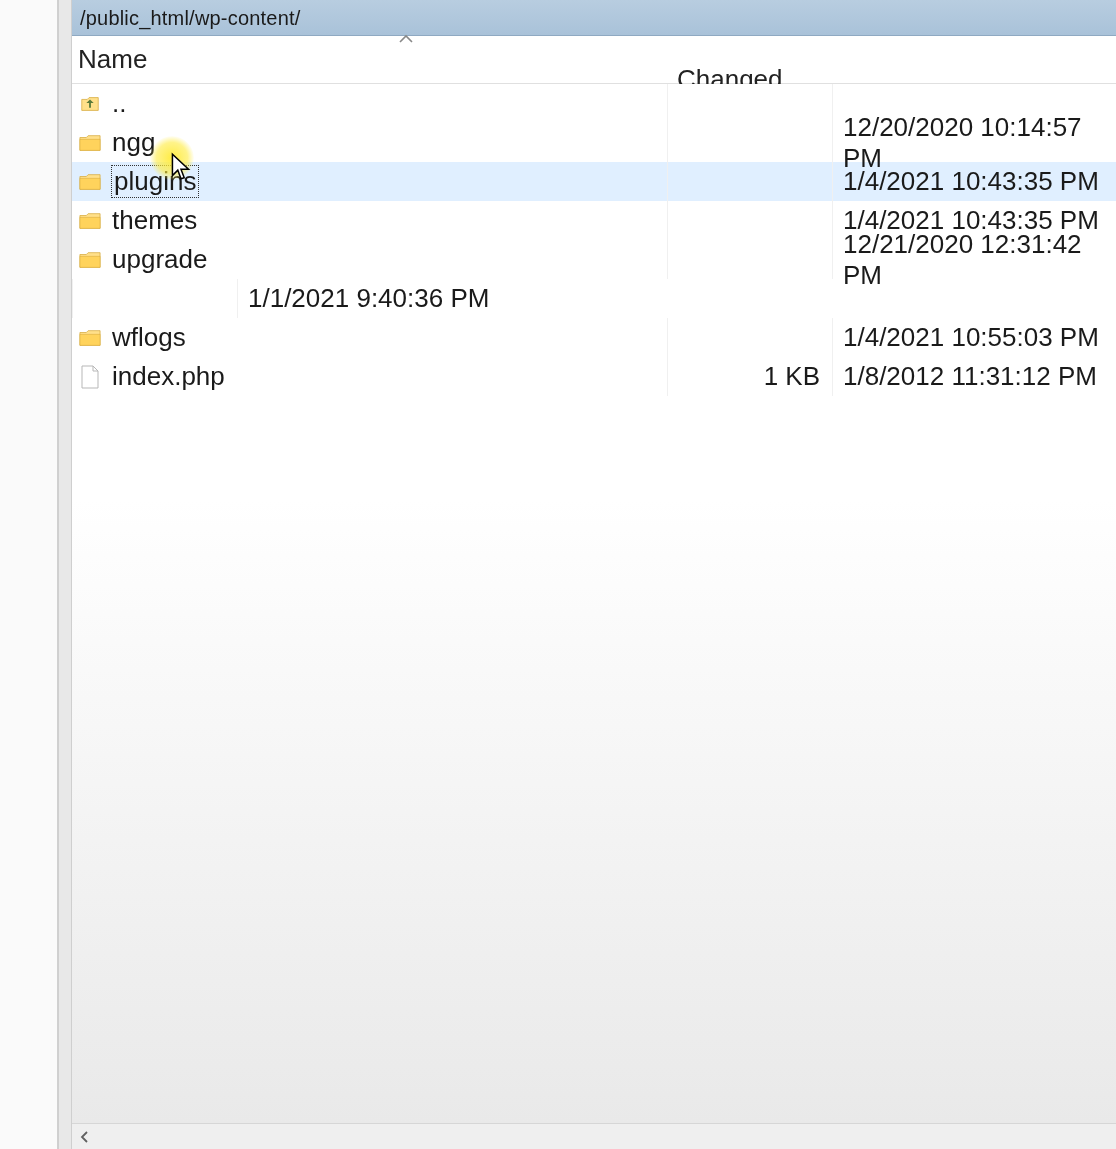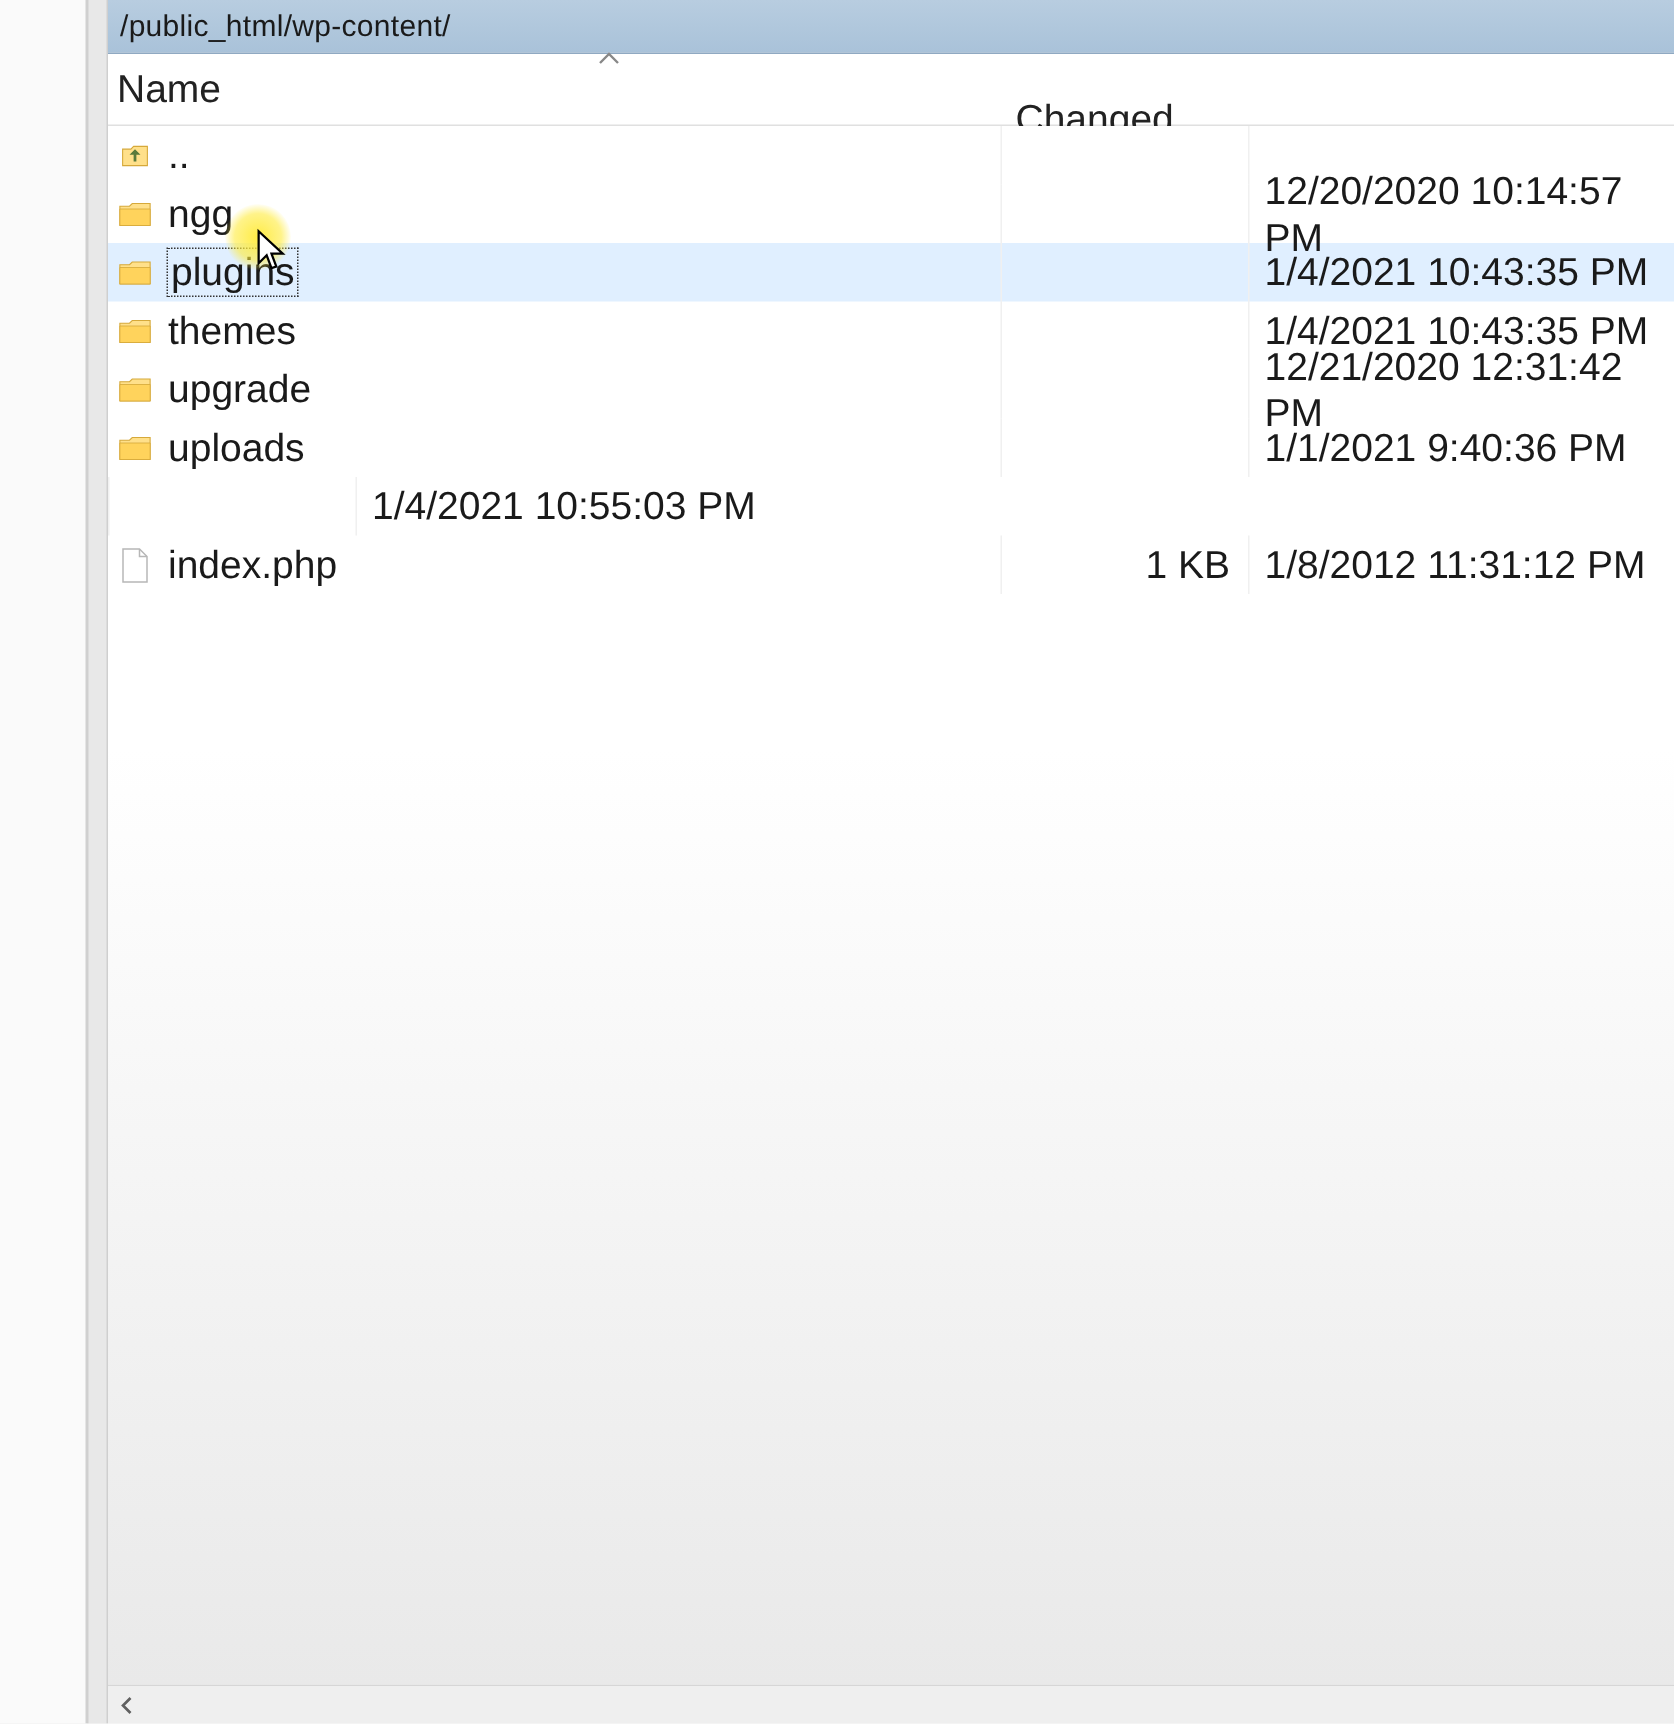--- a/index.html
+++ b/index.html
@@ -237,33 +237,33 @@
                 <path d="M1 4 L8 4 L10 2 L23 2 L23 18 L1 18 Z" fill="#ffe08a" stroke="#d6a93a" stroke-width="0.8"></path>
                 <path d="M1 6 L23 6 L23 18 L1 18 Z" fill="#ffd35c" stroke="#d6a93a" stroke-width="0.6"></path>
               </svg>
             </span>
             <span class="name-text">upgrade</span>
           </div>
           <div class="size-cell"></div>
           <div class="changed-cell">12/21/2020 12:31:42 PM</div>
         </div>
         <div class="row">
-          <div class="name-cell">
-            <span class="icon-slot">
-              <svg class="folder-svg" viewBox="0 0 24 20">
-                <path d="M1 4 L8 4 L10 2 L23 2 L23 18 L1 18 Z" fill="#ffe08a" stroke="#d6a93a" stroke-width="0.8"></path>
-                <path d="M1 6 L23 6 L23 18 L1 18 Z" fill="#ffd35c" stroke="#d6a93a" stroke-width="0.6"></path>
-              </svg>
-            </span>
-            <span class="name-text">uploads</span>
-          </div>
           <div class="size-cell"></div>
           <div class="changed-cell">1/1/2021 9:40:36 PM</div>
         </div>
         <div class="row">
+          <div class="name-cell">
+            <span class="icon-slot">
+              <svg class="folder-svg" viewBox="0 0 24 20">
+                <path d="M1 4 L8 4 L10 2 L23 2 L23 18 L1 18 Z" fill="#ffe08a" stroke="#d6a93a" stroke-width="0.8"></path>
+                <path d="M1 6 L23 6 L23 18 L1 18 Z" fill="#ffd35c" stroke="#d6a93a" stroke-width="0.6"></path>
+              </svg>
+            </span>
+            <span class="name-text">wflogs</span>
+          </div>
           <div class="size-cell"></div>
           <div class="changed-cell">1/4/2021 10:55:03 PM</div>
         </div>
         <div class="row">
           <div class="name-cell">
             <span class="icon-slot">
               <svg class="file-svg" viewBox="0 0 20 24">
                 <path d="M2 1 L13 1 L18 6 L18 23 L2 23 Z" fill="#ffffff" stroke="#b7b7b7" stroke-width="1"></path>
                 <path d="M13 1 L13 6 L18 6" fill="none" stroke="#b7b7b7" stroke-width="1"></path>
               </svg>

